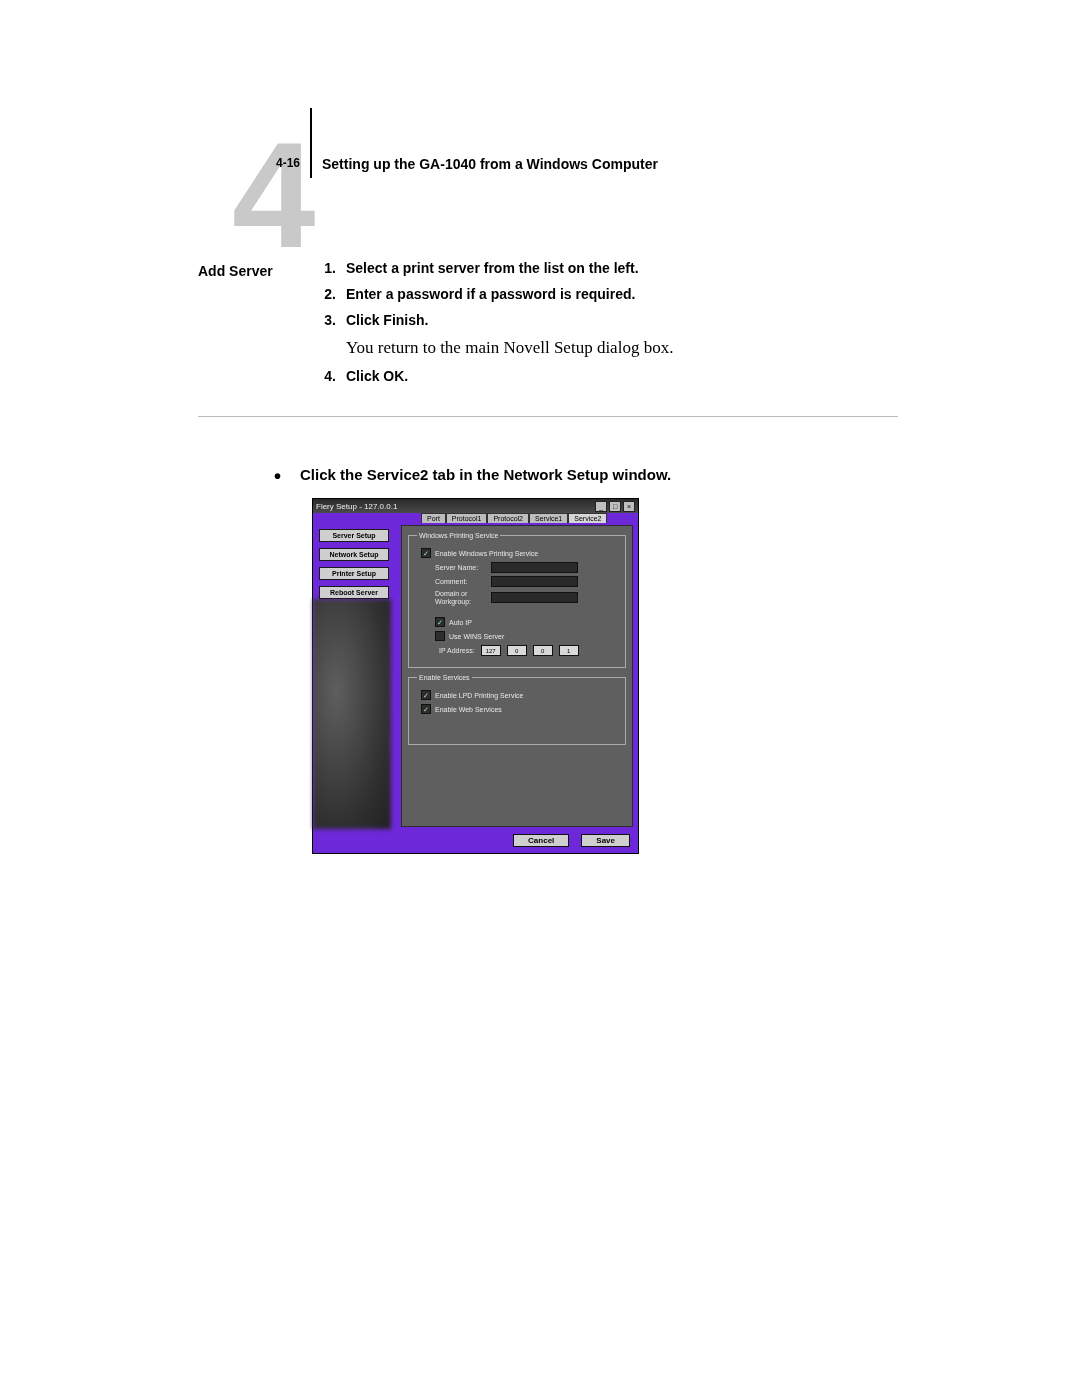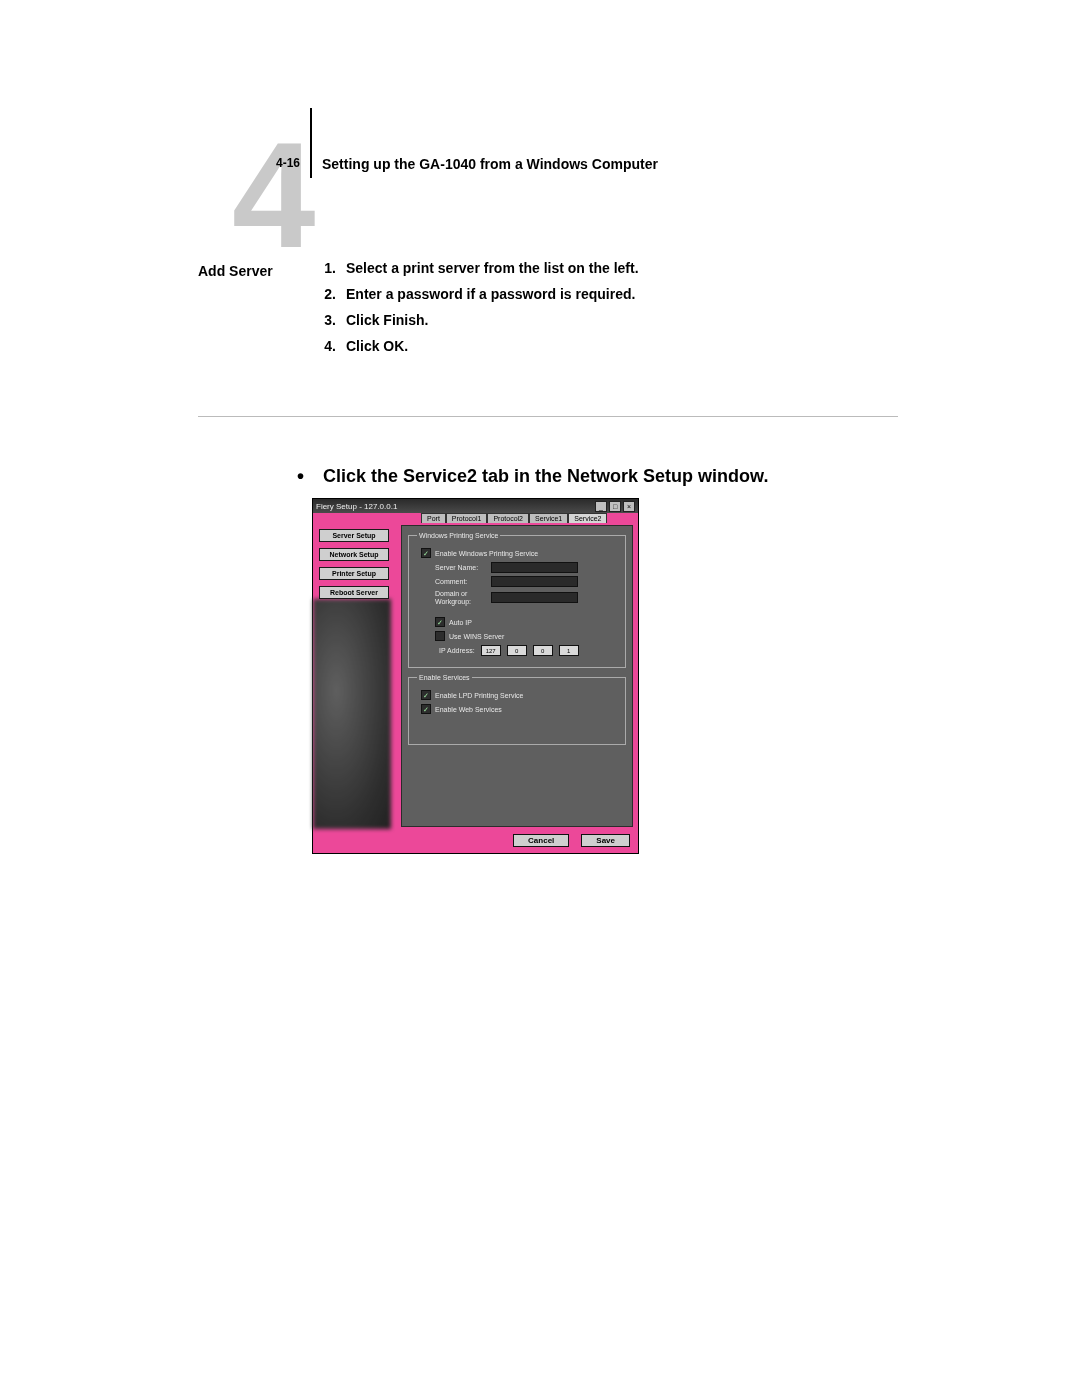--- a/index.html
+++ b/index.html
@@ -108,44 +108,44 @@
     top: 440px;
     font-family: Verdana, Arial, sans-serif;
     font-weight: 700;
     font-size: 14px;
     letter-spacing: .5px;
   }
   .section-title .sc { font-variant: small-caps; letter-spacing: 1px; }
 
   .bullet-row {
     position: absolute;
-    left: 323px;
+    left: 300px;
     top: 466px;
     font-family: Verdana, Arial, sans-serif;
     font-weight: 700;
-    font-size: 18px;
+    font-size: 15px;
     width: 570px;
   }
   .bullet-row::before {
     content: "•";
     position: absolute;
     left: -26px;
     top: -1px;
     font-size: 20px;
   }
 
   
   .shot {
     position: absolute;
     left: 312px;
     top: 498px;
     width: 325px;
     height: 354px;
     border: 1px solid #000;
-    background: #ec4899;
+    background: #6d28d9;
     font-family: Tahoma, Arial, sans-serif;
     color: #fff;
   }
   .titlebar {
     height: 14px;
     background: linear-gradient(#2a2a2a,#4a4a4a);
     display: flex;
     align-items: center;
     font-size: 8px;
     padding: 0 3px;
@@ -286,20 +286,21 @@
       <div class="step-text">Select a print server from the list on the left.</div>
     </div>
     <div class="step-row">
       <div class="step-num">2.</div>
       <div class="step-text">Enter a password if a password is required.</div>
     </div>
     <div class="step-row">
       <div class="step-num">3.</div>
       <div class="step-text">Click Finish.</div>
     </div>
+    <div class="step-body">You return to the main Novell Setup dialog box.</div>
     <div class="step-row">
       <div class="step-num">4.</div>
       <div class="step-text">Click OK.</div>
     </div>
   </div>
 
   <div class="hrule"></div>
 
 
   <div class="bullet-row">Click the Service2 tab in the Network Setup window.</div>

